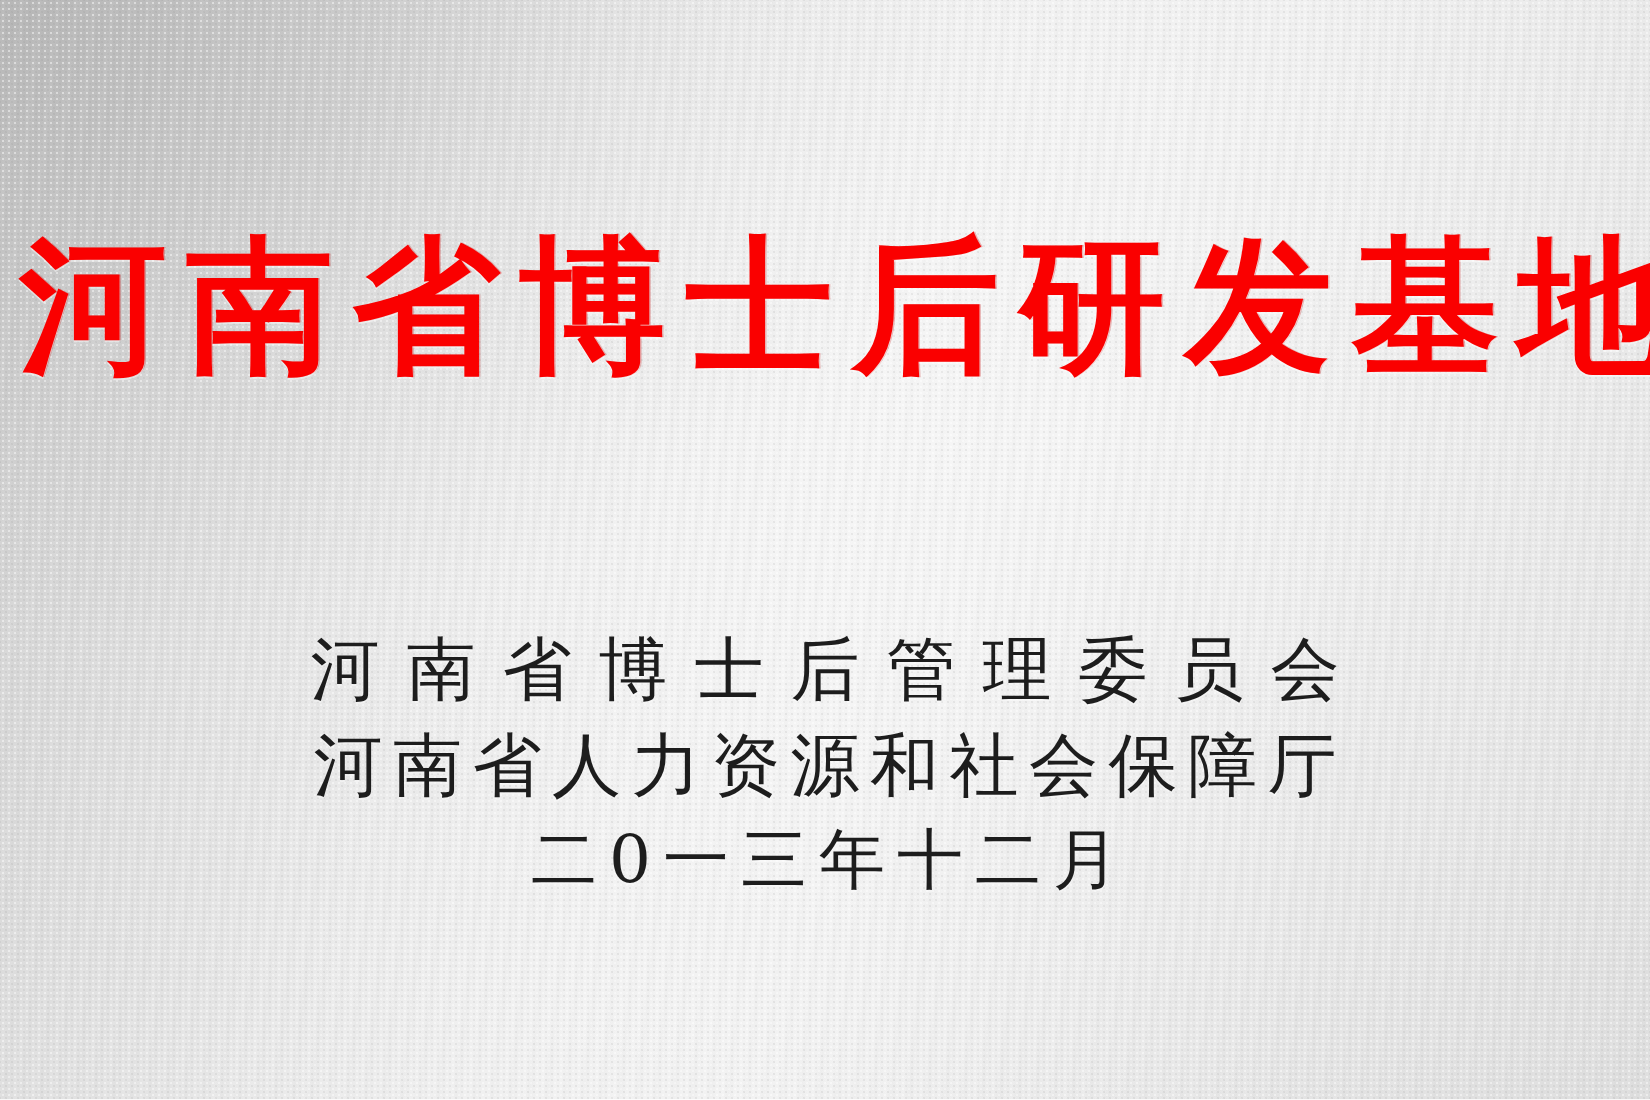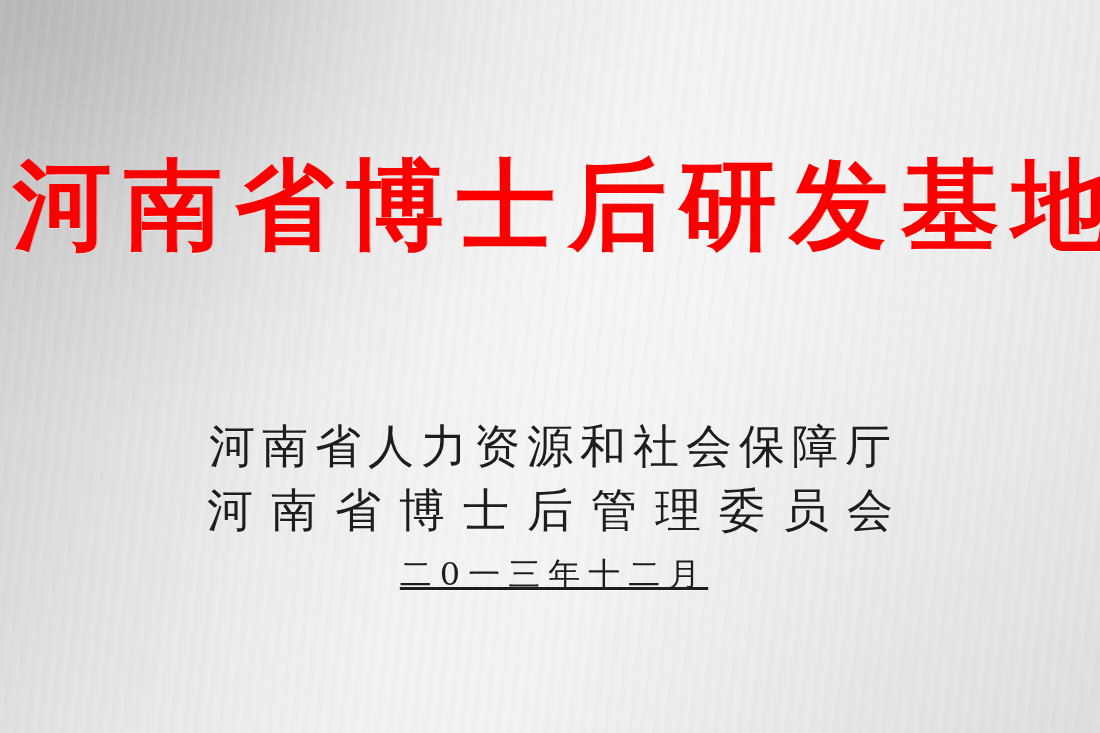--- a/index.html
+++ b/index.html
@@ -143,41 +143,40 @@
   }
 
   .issuer-line-2 {
     font-size: 46px;
     line-height: 64px;
     letter-spacing: 7px;
     text-indent: 7px;
   }
 
   .issuer-date {
-    font-size: 32px;
+    font-size: 44px;
     line-height: 64px;
     letter-spacing: 8px;
     text-indent: 8px;
-    text-decoration: underline;
   }
 </style>
 </head>
 <body>
 
 <div id="plaque">
 
   <div id="sheen"></div>
   <div id="texture"></div>
   <div id="streaks"></div>
 
   <div id="content">
 
     <div class="cn-title">河南省博士后研发基地</div>
 
 
     <div class="issuer-block">
+      <div class="issuer-line issuer-line-1">河南省博士后管理委员会</div>
       <div class="issuer-line issuer-line-2">河南省人力资源和社会保障厅</div>
-      <div class="issuer-line issuer-line-1">河南省博士后管理委员会</div>
       <div class="issuer-line issuer-date">二0一三年十二月</div>
     </div>
 
   </div>
 </div>
 
 </body></html>

